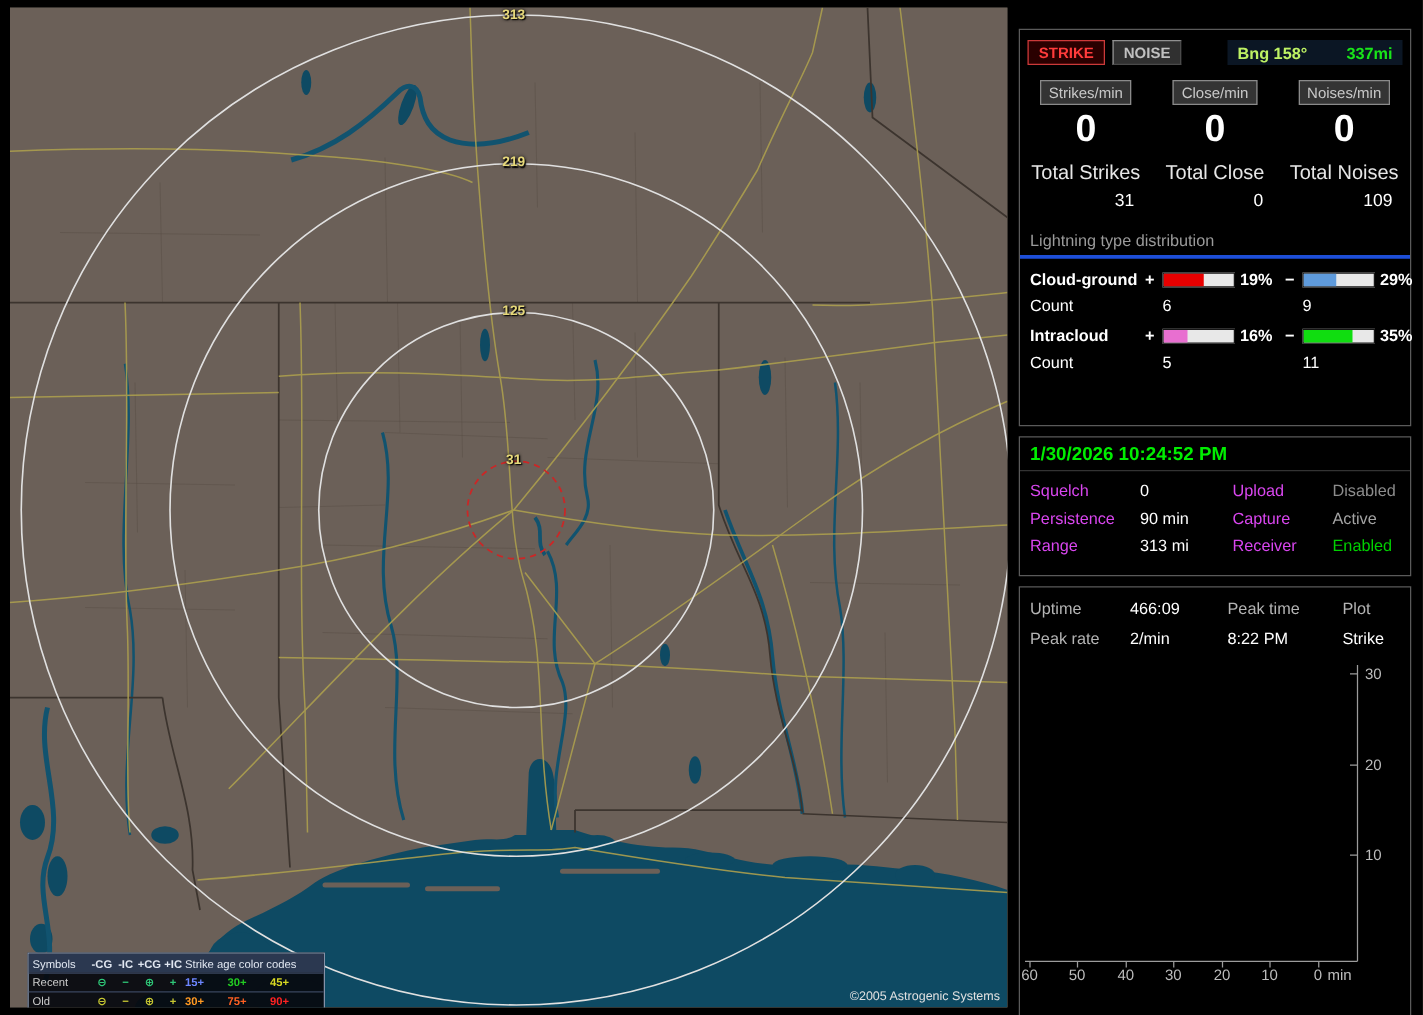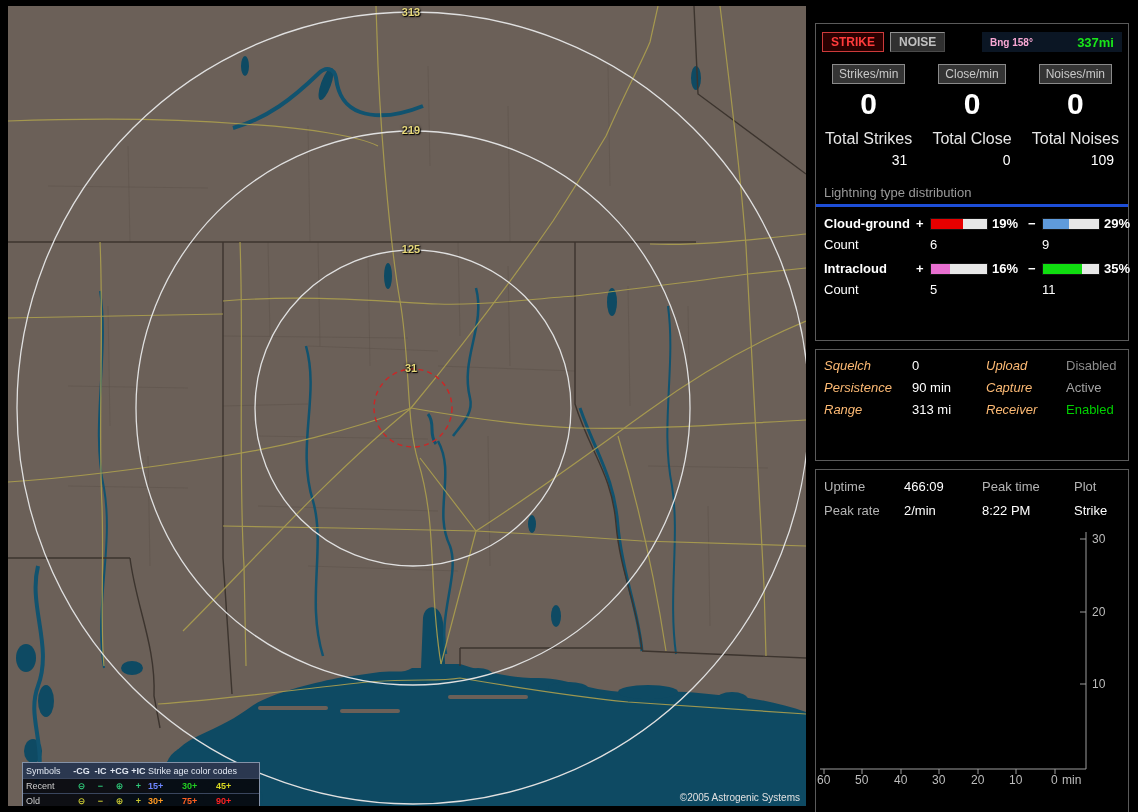--- a/index.html
+++ b/index.html
@@ -33,21 +33,21 @@
   .box2{top:334px;height:112px;}
   .box3{top:454px;height:356px;}
 
   .toolbar-row{display:flex;align-items:center;gap:6px;padding:8px 6px 2px 6px;}
   .btn{font-size:12px;font-weight:bold;height:20px;padding:0 8px;cursor:pointer;
     font-family:"Liberation Sans","DejaVu Sans",sans-serif;}
   .btn-strike{background:#2a0000;border:1px solid #cc3a3a;color:#ff3b3b;}
   .btn-noise{background:#303030;border:1px solid #909090;border-bottom-color:#4a4a4a;border-right-color:#4a4a4a;color:#c0c0c0;}
   .bearing-chip{margin-left:auto;width:140px;display:flex;justify-content:space-between;align-items:center;
     background:#0b1624;padding:2px 8px;height:20px;}
-  .bearing-chip .b-lab{color:#f9a8d4;font-weight:bold;font-size:10px;}
+  .bearing-chip .b-lab{color:#bef264;font-weight:bold;font-size:13px;}
   .bearing-chip .b-val{color:#19e619;font-weight:bold;font-size:13px;}
 
   .rates{display:grid;grid-template-columns:1fr 1fr 1fr;column-gap:10px;padding:10px 6px 0 6px;text-align:center;}
   .chip{display:inline-block;background:#343434;border:1px solid #8a8a8a;color:#c8c8c8;font-size:12px;
     padding:2px 6px;cursor:pointer;}
   .zero{font-size:30px;font-weight:bold;color:#fff;margin-top:4px;line-height:32px;}
   .total-label{font-size:16px;color:#e6e6e6;margin-top:10px;}
   .total-value{font-size:14px;color:#fff;margin-top:4px;text-align:right;padding-right:8px;}
 
   .dist{margin-top:14px;}
@@ -58,21 +58,21 @@
   .drow .sign{font-weight:bold;text-align:left;}
   .bar{height:12px;background:#e8e8e8;border:1px solid #151515;position:relative;}
   .bar .fill{position:absolute;left:0;top:0;bottom:0;}
   .pct{font-weight:bold;padding-left:4px;}
   .pct.right{text-align:right;padding-right:2px;}
   .crow{display:grid;grid-template-columns:92px 14px 58px 40px 14px 58px 1fr;align-items:center;
     padding:6px 8px 0 8px;font-size:13px;color:#fff;}
 
   .datetime{color:#00ee00;font-weight:bold;font-size:15px;padding:5px 8px 4px 8px;border-bottom:1px solid #333;}
   .status-grid{display:grid;grid-template-columns:88px 74px 80px 1fr;row-gap:7px;padding:8px;font-size:13px;}
-  .s-label{color:#fdba74;font-style:italic;}
+  .s-label{color:#d946ef;}
   .s-value{color:#fff;}
 
   .stats-grid{display:grid;grid-template-columns:80px 78px 92px 1fr;row-gap:9px;padding:9px 8px 0 8px;font-size:13px;}
   .g-label{color:#b4b4b4;}
   .g-value{color:#fff;}
   .trend-row{display:flex;gap:16px;padding:12px 8px 0 8px;font-size:13px;}
   .graph{position:relative;margin-top:2px;height:266px;}
   .graph svg{position:absolute;left:0;top:0;}
   .graph text{font-family:"Liberation Sans","DejaVu Sans",sans-serif;font-size:12px;fill:#bdbdbd;}
 </style>
@@ -288,20 +288,21 @@
         </div>
         <div class="crow">
           <span>Count</span>
           <span style="grid-column:3">5</span>
           <span style="grid-column:6">11</span>
         </div>
       </div>
     </section>
 
     <section class="box box2">
+      <div class="datetime">1/30/2026 10:24:52 PM</div>
       <div class="status-grid">
         <span class="s-label">Squelch</span>
         <span class="s-value">0</span>
         <span class="s-label">Upload</span>
         <span class="s-value" style="color: rgb(140, 140, 140);">Disabled</span>
 
         <span class="s-label">Persistence</span>
         <span class="s-value">90 min</span>
         <span class="s-label">Capture</span>
         <span class="s-value" style="color: #a3a3a3;">Active</span>

